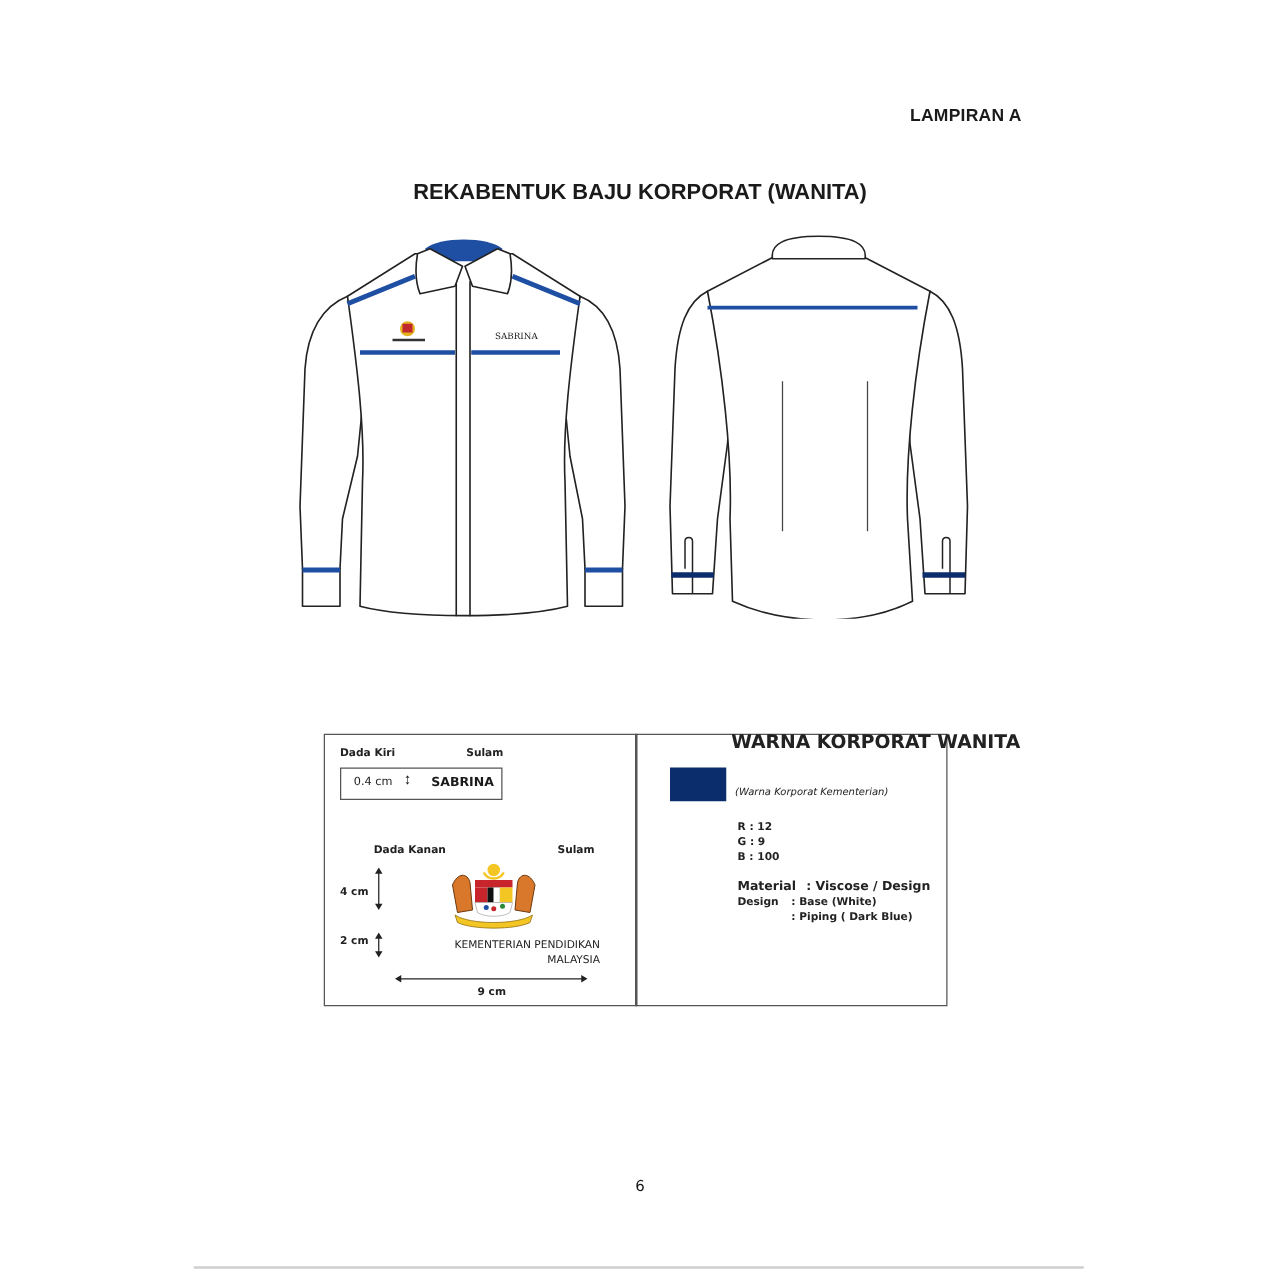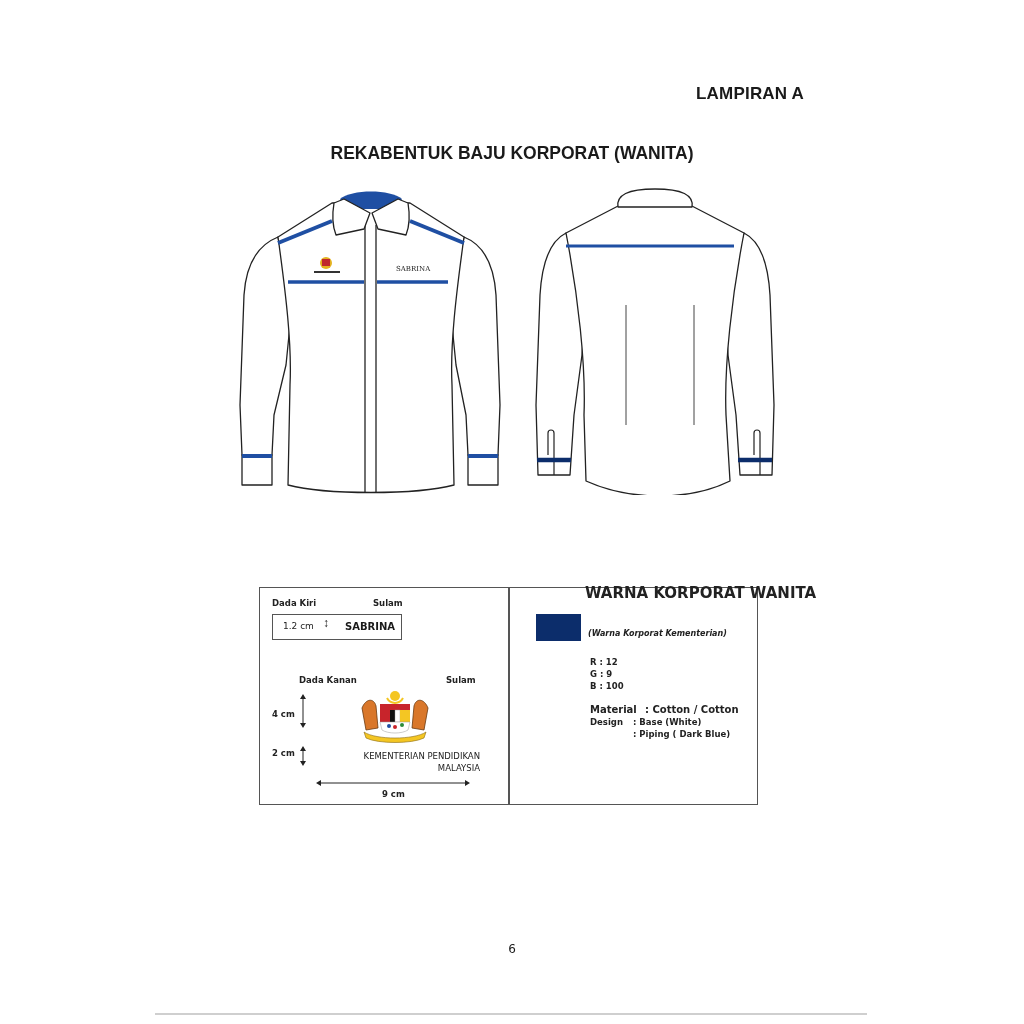--- a/index.html
+++ b/index.html
@@ -1,18 +1,18 @@
 <!DOCTYPE html>
 <html><head>
 <meta charset="utf-8">
 <style>
   html,body{margin:0;padding:0;background:#ffffff;}
   body{width:1024px;height:1024px;position:relative;overflow:hidden;font-family:"Liberation Sans",sans-serif;color:#1a1a1a;}
   .abs{position:absolute;}
-  .lampiran{left:696px;top:84px;font-size:17px;font-weight:bold;letter-spacing:0.2px;}
+  .lampiran{left:728px;top:84px;font-size:14px;font-weight:bold;letter-spacing:0.2px;}
   .title{left:0;width:1024px;top:143px;text-align:center;font-size:17.5px;font-weight:bold;padding-left:0;}
   .title span{position:relative;left:0px;}
   svg.shirt{position:absolute;}
   .spec{left:259px;top:587px;width:499px;height:218px;border:1.5px solid #555;box-sizing:border-box;}
   .divider{left:508px;top:587px;width:1.5px;height:218px;background:#555;}
   .lbl{font-family:"DejaVu Sans",sans-serif;font-size:8.5px;font-weight:bold;color:#222;}
   .namebox{left:272px;top:614px;width:130px;height:26px;border:1.2px solid #555;box-sizing:border-box;}
   .swatch{left:536px;top:614px;width:45px;height:27px;background:#0c2d6b;}
   .small{font-family:"DejaVu Sans",sans-serif;font-size:8px;color:#222;}
   .pageno{left:0;width:1024px;top:942px;text-align:center;font-size:12px;font-family:"DejaVu Sans",sans-serif;}
@@ -84,21 +84,21 @@
   <line x1="7" y1="275" x2="41" y2="275" stroke="#0c2d6b" stroke-width="4.5"></line>
   <line x1="208" y1="275" x2="242" y2="275" stroke="#0c2d6b" stroke-width="4.5"></line>
 </svg>
 
 <div class="abs spec"></div>
 <div class="abs divider"></div>
 
 <div class="abs lbl" style="left:272px;top:598px;">Dada Kiri</div>
 <div class="abs lbl" style="left:373px;top:598px;">Sulam</div>
 <div class="abs namebox"></div>
-<div class="abs small" style="left:283px;top:621px;font-size:9px;">1.2 cm</div>
+<div class="abs small" style="left:283px;top:621px;font-size:9px;">0.4 cm</div>
 <div class="abs" style="left:323px;top:617px;font-size:12px;line-height:12px;">↕</div>
 <div class="abs" style="left:345px;top:621px;font-size:10px;font-weight:bold;font-family:'DejaVu Sans',sans-serif;">SABRINA</div>
 
 <div class="abs lbl" style="left:272px;top:675px;padding-left:27px;">Dada Kanan</div>
 <div class="abs lbl" style="left:446px;top:675px;">Sulam</div>
 
 <div class="abs lbl" style="left:272px;top:709px;">4 cm</div>
 <svg class="abs" style="left:299px;top:694px;" width="8" height="34">
   <line x1="4" y1="2" x2="4" y2="32" stroke="#222" stroke-width="1"></line>
   <path d="M1,5 L4,0 L7,5 Z M1,29 L4,34 L7,29 Z" fill="#222"></path>
@@ -130,24 +130,24 @@
   <div>MALAYSIA</div>
 </div>
 <svg class="abs" style="left:316px;top:779px;" width="154" height="8">
   <line x1="2" y1="4" x2="152" y2="4" stroke="#222" stroke-width="1"></line>
   <path d="M5,1 L0,4 L5,7 Z M149,1 L154,4 L149,7 Z" fill="#222"></path>
 </svg>
 <div class="abs lbl" style="left:382px;top:789px;">9 cm</div>
 
 <div class="abs swatch"></div>
 <div class="abs lbl" style="left:585px;top:584px;font-size:15px;">WARNA KORPORAT WANITA</div>
-<div class="abs small" style="left:588px;top:629px;font-style:italic;font-weight:bold;">(Warna Korporat Kementerian)</div>
+<div class="abs small" style="left:588px;top:629px;font-style:italic;font-weight:normal;">(Warna Korporat Kementerian)</div>
 <div class="abs lbl" style="left:590px;top:657px;">R : 12</div>
 <div class="abs lbl" style="left:590px;top:669px;">G : 9</div>
 <div class="abs lbl" style="left:590px;top:681px;">B : 100</div>
 <div class="abs lbl" style="left:590px;top:704px;font-size:10px;">Material</div>
-<div class="abs lbl" style="left:645px;top:704px;font-size:10px;">: Cotton / Cotton</div>
+<div class="abs lbl" style="left:645px;top:704px;font-size:10px;">: Viscose / Design</div>
 <div class="abs lbl" style="left:590px;top:717px;">Design</div>
 <div class="abs lbl" style="left:633px;top:717px;">: Base (White)</div>
 <div class="abs lbl" style="left:633px;top:729px;">: Piping ( Dark Blue)</div>
 
 <div class="abs pageno">6</div>
 <div class="abs footline"></div>
 
 </body></html>

